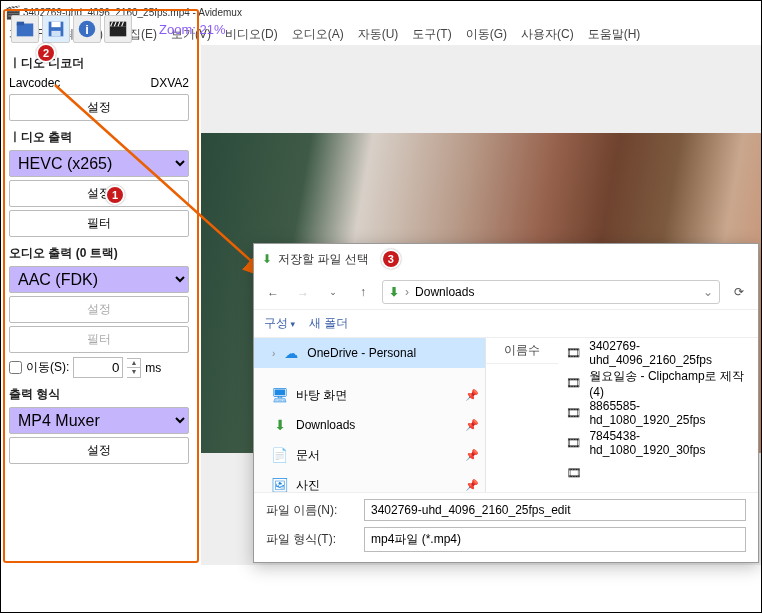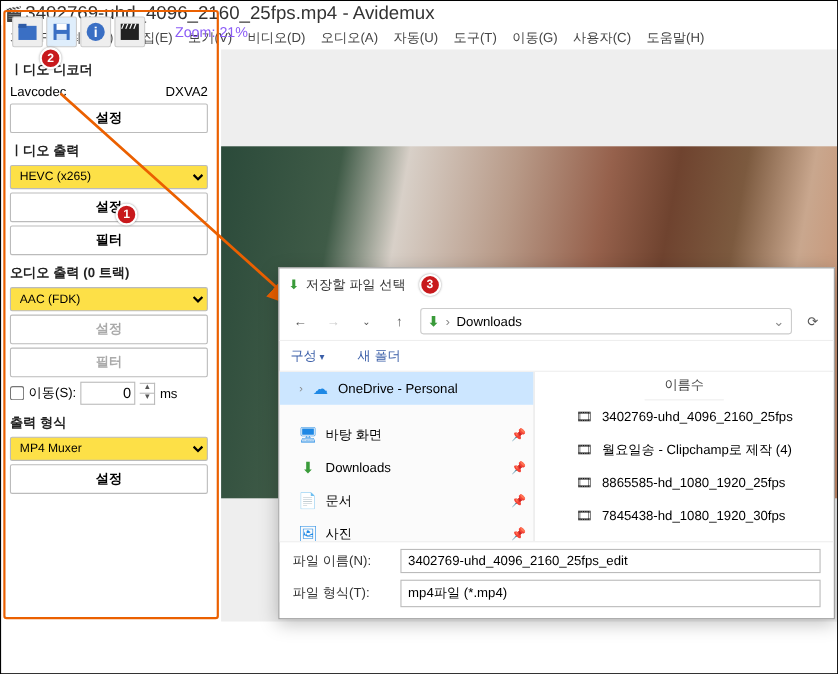--- a/index.html
+++ b/index.html
@@ -20,21 +20,21 @@
       align-items: center;
       padding: 0 4px;
       gap: 4px;
     }
     .title-icon {
       width: 14px;
       height: 14px;
       display: inline-block;
       font-size: 13px;
     }
-    .title-text { font-size: 17px; color: #333; }
+    .title-text { font-size: 10px; color: #333; }
     .menu-bar {
       height: 22px;
       display: flex;
       align-items: center;
       padding: 0 2px;
       gap: 2px;
       color: #444;
       font-size: 12px;
     }
     .menu-item { padding: 2px 6px; cursor: default; }
@@ -76,31 +76,30 @@
     .row-flex { display: flex; align-items: center; gap: 8px; margin-bottom: 4px; }
     .btn {
       width: 100%;
       text-align: center;
       border: 1px solid #bbb;
       border-radius: 2px;
       padding: 4px 0;
       font-size: 12px;
       margin-bottom: 3px;
       background: #fff;
-      font-weight: bold;
     }
     .btn.disabled { color: #aaa; }
     select.combo {
       width: 100%;
       border: 1px solid #bbb;
       border-radius: 2px;
       padding: 3px 4px;
-      font-size: 11px;
+      font-size: 16px;
       margin-bottom: 3px;
-      background: #fde047;
+      background: #c4b5fd;
     }
     .checkbox-row { display: flex; align-items: center; gap: 4px; margin-top: 4px; }
     .checkbox-row input[type=checkbox]{ width:13px; height:13px;}
     .num-input {
       width: 50px;
       border: 1px solid #bbb;
       padding: 2px 3px;
       text-align: right;
     }
     .spinner {
@@ -189,21 +188,21 @@
       font-size: 12px;
     }
     .path-box .dl-icon { color: #3a9b3a; font-weight: bold; }
     .path-chevron { color: #888; }
     .refresh-btn { width:22px; height:22px; display:inline-flex; align-items:center; justify-content:center; color:#555; }
     .dlg-toolbar {
       height: 28px;
       display: flex;
       align-items: center;
       padding: 0 10px;
-      gap: 30px;
+      gap: 14px;
       color: #3a5ea8;
       font-size: 12px;
       border-bottom: 1px solid #eee;
     }
     .dlg-toolbar .with-arrow::after { content: " ▾"; color: #3a5ea8; font-size:9px; }
     .dlg-body { flex: 1; display: flex; overflow: hidden; }
     .nav-panel {
       width: 232px;
       border-right: 1px solid #e5e5e5;
       background: #fbfbfb;
@@ -216,21 +215,21 @@
       height: 30px;
       padding: 0 6px 0 18px;
       gap: 8px;
       justify-content: space-between;
     }
     .nav-row .left { display:flex; align-items:center; gap:8px; }
     .nav-row.selected { background: #cce6ff; }
     .nav-row .chev { color: #888; font-size: 10px; }
     .pin { color:#888; font-size:11px; }
     .nicon { width:16px; height:16px; display:inline-flex; align-items:center; justify-content:center; font-size:14px; }
-    .file-panel { flex: 1; overflow: hidden; font-size: 12px; display:flex; flex-direction:column;align-items:center; }
+    .file-panel { flex: 1; overflow: hidden; font-size: 12px; display:flex; flex-direction:row; }
     .file-header { height:26px; display:flex; align-items:center; padding: 0 18px; color:#444; border-bottom:1px solid #eee; justify-content:space-between; }
     .file-list { flex:1; overflow:hidden; }
     .file-row { height:30px; display:flex; align-items:center; padding: 0 8px; gap:8px; }
     .ficon { width:16px; height:16px; display:inline-flex; align-items:center; justify-content:center; }
     .dlg-bottom {
       padding: 6px 12px 10px;
       border-top: 1px solid #eee;
       display: grid;
       grid-template-columns: 90px 1fr;
       row-gap: 6px;

